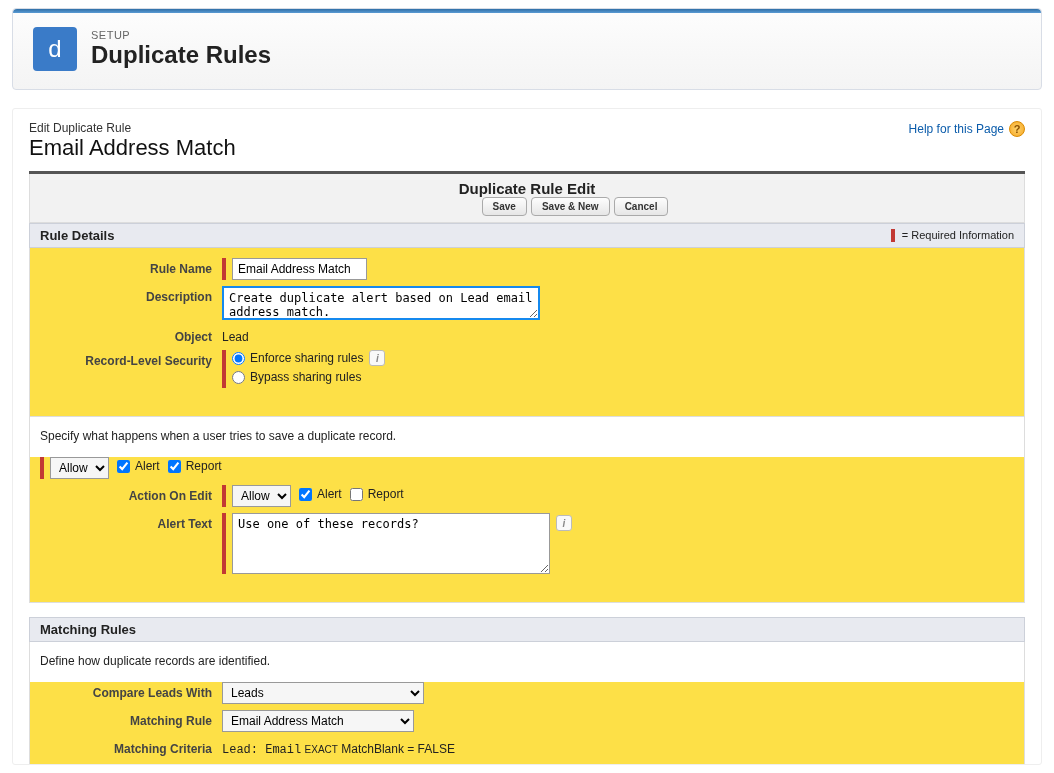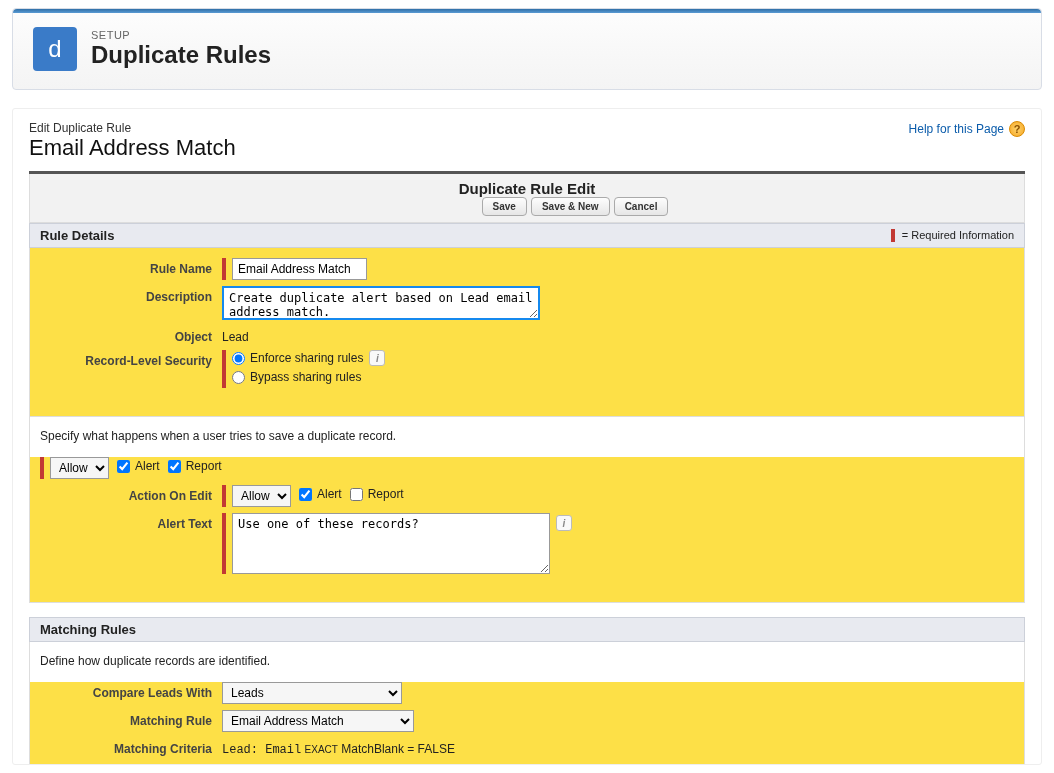--- a/index.html
+++ b/index.html
@@ -236,21 +236,21 @@
 
   <div class="subsection-hdr" style="margin-top:14px">
     <span>Matching Rules</span>
   </div>
   <div class="section-text">Define how duplicate records are identified.</div>
   <div class="form-body" style="border-top:none;padding-top:0;border-bottom:none">
 
     <div class="form-row">
       <div class="form-label">Compare Leads With</div>
       <div class="form-value">
-        <select class="fld" style="width:180px">
+        <select class="fld" style="width:202px">
           <option>Leads</option>
         </select>
       </div>
     </div>
 
     <div class="form-row">
       <div class="form-label">Matching Rule</div>
       <div class="form-value">
         <select class="fld" style="width:192px">
           <option>Email Address Match</option>

